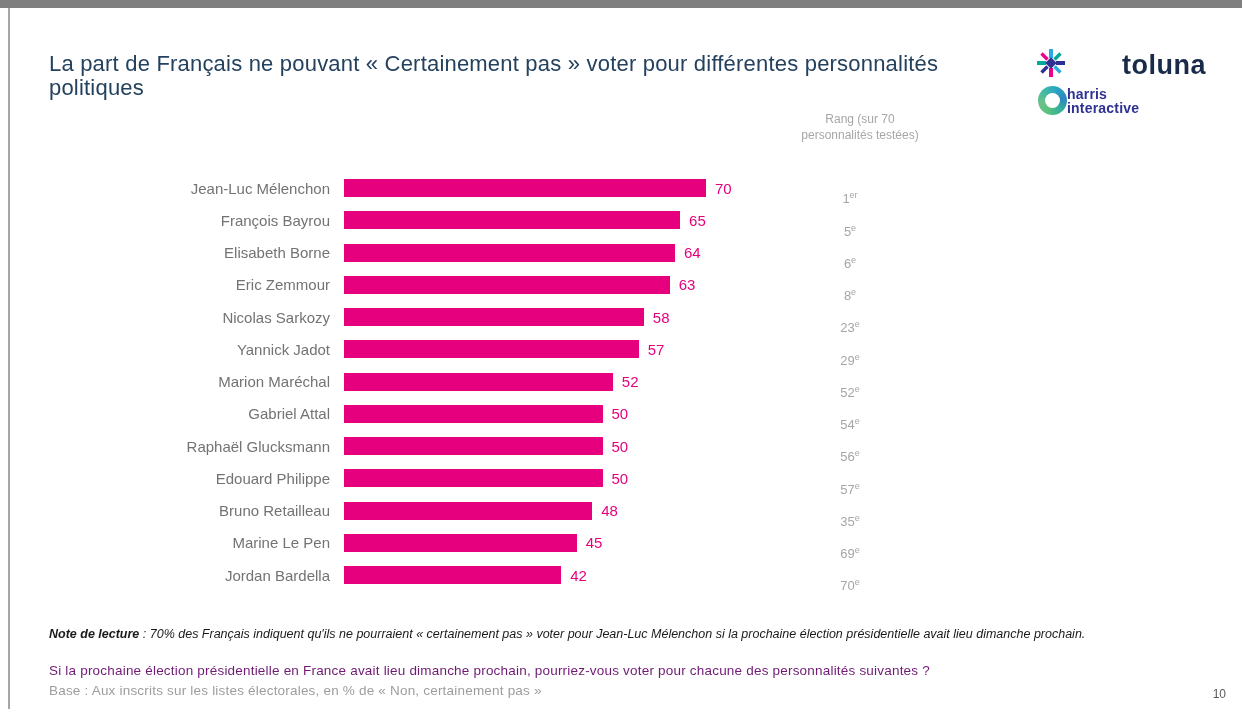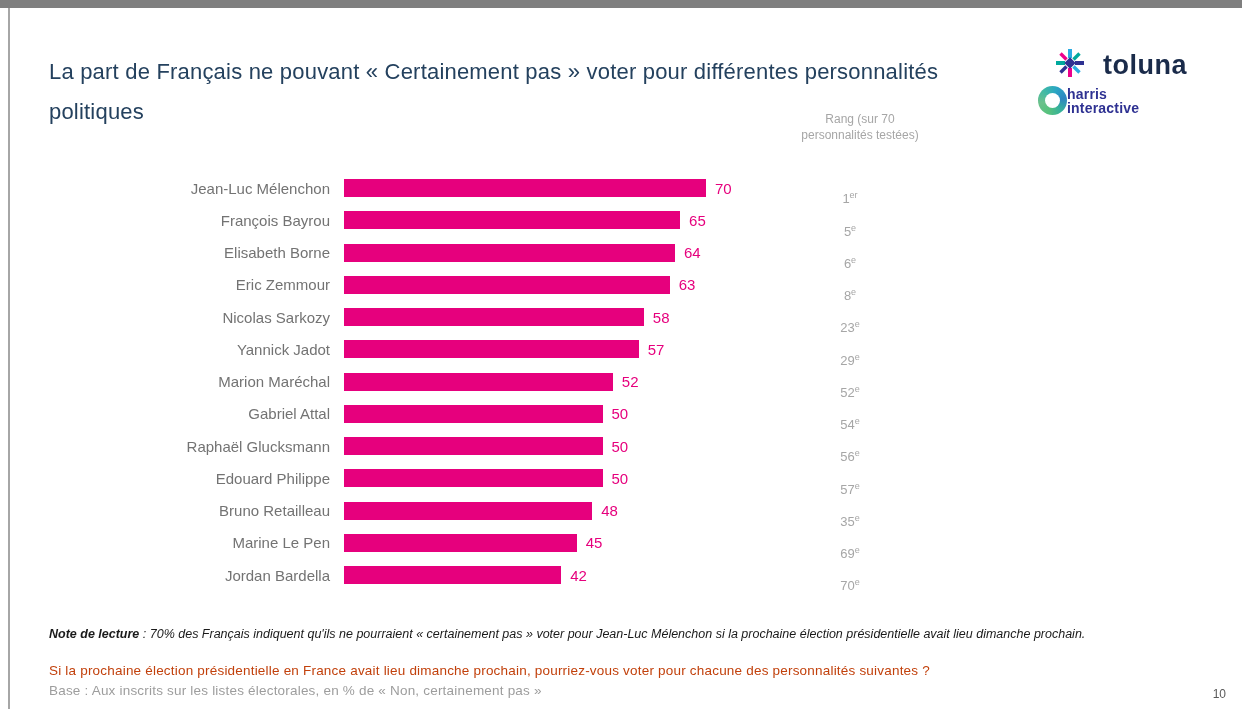--- a/index.html
+++ b/index.html
@@ -5,25 +5,25 @@
   * { margin: 0; padding: 0; box-sizing: border-box; }
   html, body { width: 1242px; height: 709px; background: #ffffff; overflow: hidden; }
   body { font-family: "Liberation Sans", sans-serif; position: relative; }
 
   .top-edge { position: absolute; left: 0; top: 0; width: 1242px; height: 8px; background: #7f7f7f; }
   .left-edge { position: absolute; left: 8px; top: 8px; width: 2px; height: 701px; background: #a6a6a6; }
 
   .slide { position: absolute; left: 10px; top: 8px; width: 1232px; height: 701px; background: #ffffff; }
 
   .title { position: absolute; left: 39px; top: 44px; width: 900px;
-           font-size: 22px; line-height: 40px; color: #24415e; letter-spacing: 0.2px; }
+           font-size: 22px; line-height: 24px; color: #24415e; letter-spacing: 0.2px; }
 
   
   .logo-block { position: absolute; right: 36px; top: 40px; width: 170px; }
-  .toluna-row { display: flex; align-items: center; justify-content: center; gap: 18px; }
+  .toluna-row { display: flex; align-items: center; justify-content: space-between; gap: 18px; }
   .toluna-text { font-size: 27px; font-weight: bold; color: #1a2b4a; letter-spacing: 0.5px; }
   .harris-row { display: flex; align-items: center; gap: 0; margin-top: 4px; margin-left: 2px; }
   .harris-ring { width: 29px; height: 29px; border-radius: 50%; position: relative;
       background: conic-gradient(from 200deg, #57c27d, #6cc18c, #3fb9a5, #2aa5c4, #2e86c1, #35b19b, #57c27d); }
   .harris-ring .hole { position: absolute; left: 7px; top: 7px; width: 15px; height: 15px;
       border-radius: 50%; background: #ffffff; }
   .harris-text { font-size: 14px; line-height: 14px; font-weight: bold; color: #2e3192; letter-spacing: 0.2px; }
 
   
   .rank-header { position: absolute; left: 790px; top: 103px; width: 120px;
@@ -38,21 +38,21 @@
   .row .bar { height: 18px; }
   .row .value { font-size: 15px; color: #e6007d; margin-left: 9px; }
   .row .rank { width: 152px; text-align: center; font-size: 13px; color: #a6a6a6; margin-top: 21px; }
   .row .rank sup { font-size: 9px; }
 
   
   .note { position: absolute; left: 39px; top: 617px; width: 1095px;
       font-size: 12.5px; line-height: 19px; font-style: italic; color: #1a1a1a; }
   .note b { font-weight: bold; }
   .question { position: absolute; left: 39px; top: 655px; width: 1095px;
-      font-size: 13.5px; color: #c2410c; letter-spacing: 0.2px; }
+      font-size: 13.5px; color: #701a75; letter-spacing: 0.2px; }
   .base { position: absolute; left: 39px; top: 675px; width: 1095px;
       font-size: 13.5px; color: #9d9d9d; letter-spacing: 0.2px; }
 
   .page-number { position: absolute; right: 16px; bottom: 8px; font-size: 12px; color: #595959; }
 </style>
 </head>
 <body>
 
 <div class="top-edge"></div>
 <div class="left-edge"></div>

